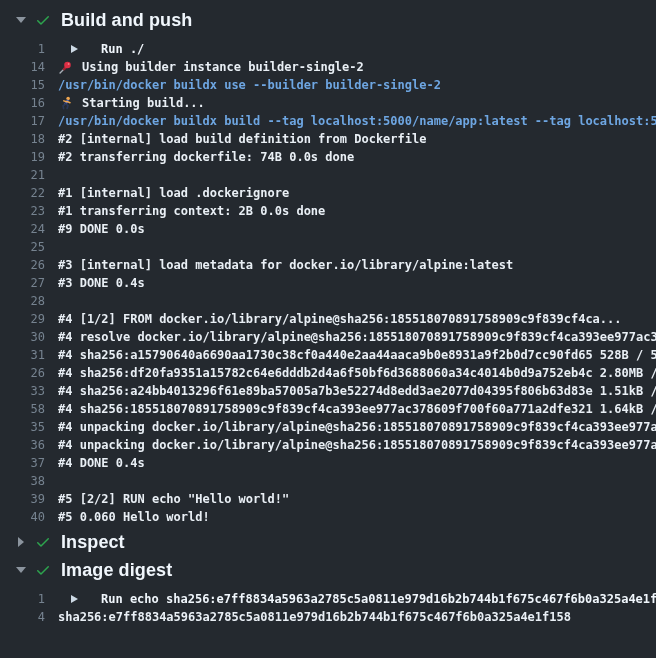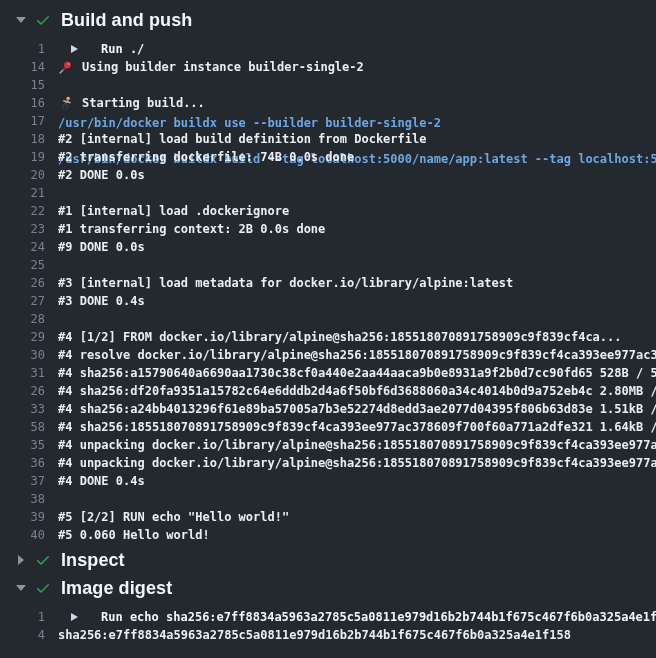--- a/index.html
+++ b/index.html
@@ -28,21 +28,21 @@
 
   
   .lines { margin: 6px 0 2px 0; }
   .line { display: flex; height: 18px; line-height: 18px; font-size: 12px; white-space: pre; }
   .num {
     flex: none; width: 33px; margin-left: 12px;
     text-align: right; color: var(--num, #768390); cursor: pointer;
   }
   .txt { margin-left: 13px; color: var(--txt, #e9eff5); font-weight: bold; }
   .txt.no-ml { margin-left: 0; }
-  .txt.command { color: var(--blue, #6ea6e2); margin-top: 38px; }
+  .txt.command { color: var(--blue, #6ea6e2); }
   .txt.group-text { color: var(--txt-bright, #f0f6fc); font-weight: 700; padding-left: 16px; }
   .garrow {
     flex: none; align-self: center;
     width: 0; height: 0; margin-left: 26px; margin-right: 7px;
     border-top: 4.5px solid transparent; border-bottom: 4.5px solid transparent;
     border-left: 7px solid #cdd9e5; cursor: pointer;
   }
   .emoji { flex: none; width: 16px; margin-left: 13px; margin-right: 8px; align-self: center; height: 15px; }
   .emoji svg { display: block; }
 </style>
@@ -72,21 +72,20 @@
       <div class="line"><span class="num">15</span><span class="txt command">/usr/bin/docker buildx use --builder builder-single-2</span></div>
       <div class="line"><span class="num">16</span><span class="emoji"><svg width="15" height="15" viewBox="0 0 16 16">
             <circle cx="10.8" cy="2.6" r="1.9" fill="#f2a74e"></circle>
             <path d="M10.2 5.2 L8.1 8.1" stroke="#4160c8" stroke-width="2.6" stroke-linecap="round"></path>
             <path d="M9.6 5.8 L12.8 7.2 M9.4 6.2 L6.2 5.2" stroke="#f2a74e" stroke-width="1.6" stroke-linecap="round"></path>
             <path d="M8.1 8.1 L10.6 10.1 L9.7 13.3 M8.1 8.4 L5.4 10.6 L6 13.4" stroke="#2b3756" stroke-width="1.8" stroke-linecap="round" fill="none"></path>
           </svg></span><span class="txt no-ml">Starting build...</span></div>
       <div class="line"><span class="num">17</span><span class="txt command">/usr/bin/docker buildx build --tag localhost:5000/name/app:latest --tag localhost:50</span></div>
       <div class="line"><span class="num">18</span><span class="txt">#2 [internal] load build definition from Dockerfile</span></div>
       <div class="line"><span class="num">19</span><span class="txt">#2 transferring dockerfile: 74B 0.0s done</span></div>
-      <div class="line"><span class="num">20</span><span class="txt">#2 DONE 0.0s</span></div>
       <div class="line"><span class="num">21</span><span class="txt"></span></div>
       <div class="line"><span class="num">22</span><span class="txt">#1 [internal] load .dockerignore</span></div>
       <div class="line"><span class="num">23</span><span class="txt">#1 transferring context: 2B 0.0s done</span></div>
       <div class="line"><span class="num">24</span><span class="txt">#9 DONE 0.0s</span></div>
       <div class="line"><span class="num">25</span><span class="txt"></span></div>
       <div class="line"><span class="num">26</span><span class="txt">#3 [internal] load metadata for docker.io/library/alpine:latest</span></div>
       <div class="line"><span class="num">27</span><span class="txt">#3 DONE 0.4s</span></div>
       <div class="line"><span class="num">28</span><span class="txt"></span></div>
       <div class="line"><span class="num">29</span><span class="txt">#4 [1/2] FROM docker.io/library/alpine@sha256:185518070891758909c9f839cf4ca...</span></div>
       <div class="line"><span class="num">30</span><span class="txt">#4 resolve docker.io/library/alpine@sha256:185518070891758909c9f839cf4ca393ee977ac3</span></div>

